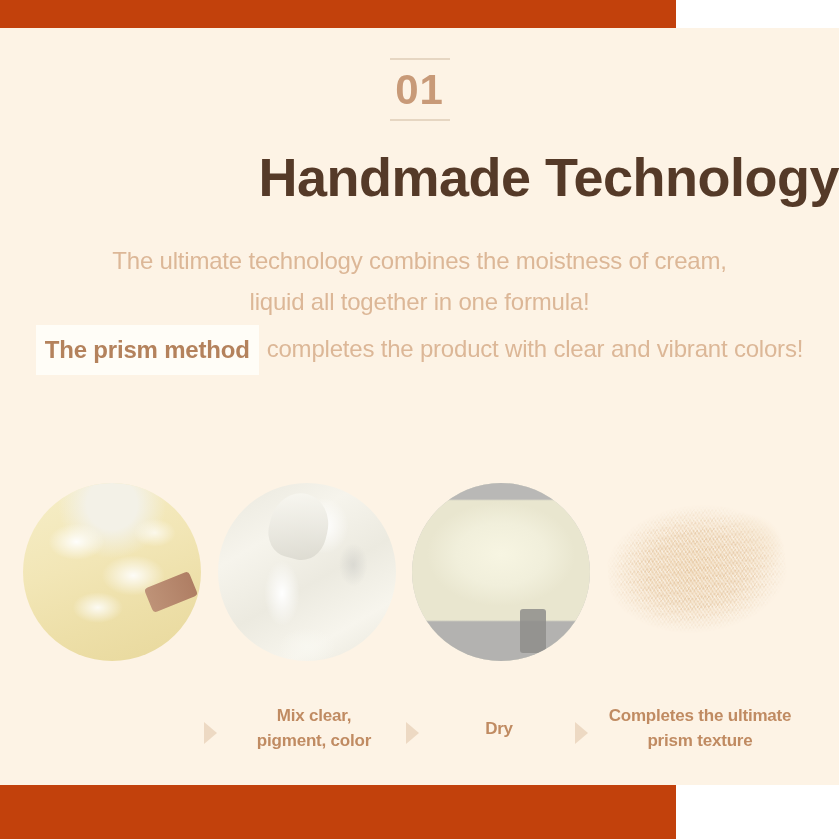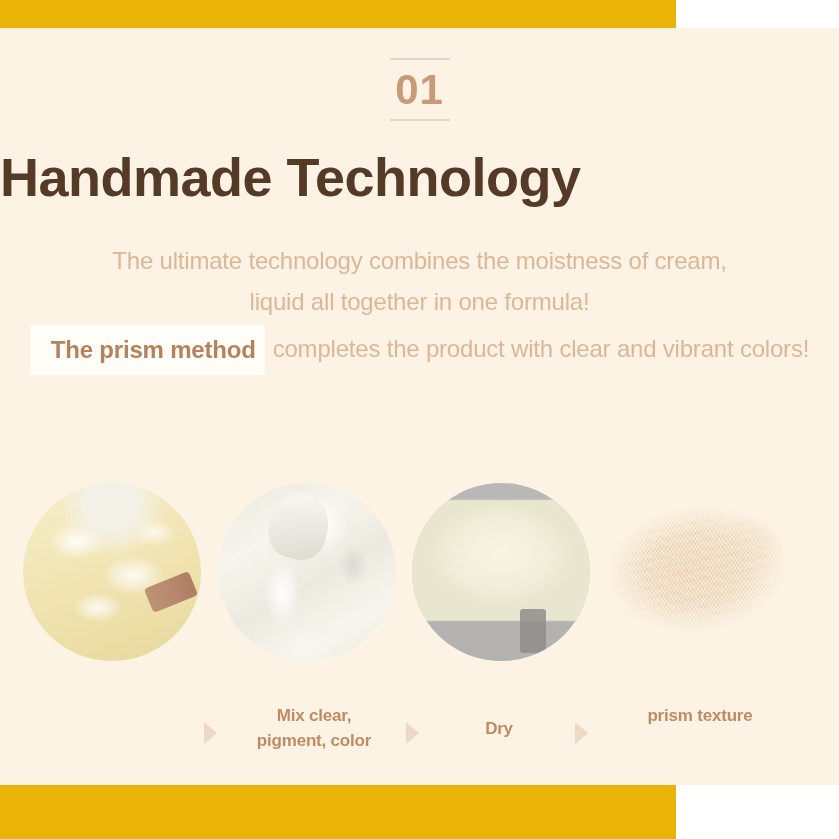--- a/index.html
+++ b/index.html
@@ -11,21 +11,21 @@
     width: 839px;
     height: 839px;
     overflow: hidden;
     font-family: "Liberation Sans", sans-serif;
   }
 
   #page {
     position: relative;
     width: 676px;
     height: 839px;
-    background: #eab308;
+    background: #c2410c;
   }
 
   
   #panel {
     position: absolute;
     left: 0;
     top: 28px;
     width: 839px;
     height: 757px;
     background: #fdf3e5;
@@ -56,21 +56,21 @@
     letter-spacing: 1px;
     font-family: "Liberation Sans", sans-serif;
   }
 
   
   .title {
     position: absolute;
     left: 0;
     right: 0;
     top: 118px;
-    text-align: left;
+    text-align: right;
     font-size: 54px;
     line-height: 62px;
     font-weight: 700;
     color: #553a28;
     letter-spacing: -0.5px;
   }
 
   
   .body-copy {
     position: absolute;
@@ -87,21 +87,21 @@
     white-space: nowrap;
   }
   .body-line.highlight-line {
     margin-top: 2px;
   }
   .hl-box {
     display: inline-block;
     background: #fffdf7;
     color: #b4825c;
     font-weight: 700;
-    padding: 4px 9px 5px 21px;
+    padding: 4px 9px 5px 9px;
     margin-right: 8px;
     position: relative;
     top: 1px;
   }
   .hl-rest {
     color: #dcb797;
   }
 
   
   .steps {
@@ -290,18 +290,19 @@
         <div>pigment, color</div>
       </div>
       <div class="arrow a2"></div>
 
       <div class="cap k3">
         <div>Dry</div>
       </div>
       <div class="arrow a3"></div>
 
       <div class="cap k4">
+        <div>Completes the ultimate</div>
         <div>prism texture</div>
       </div>
     </div>
 
   </div>
 </div>
 
 </body></html>

